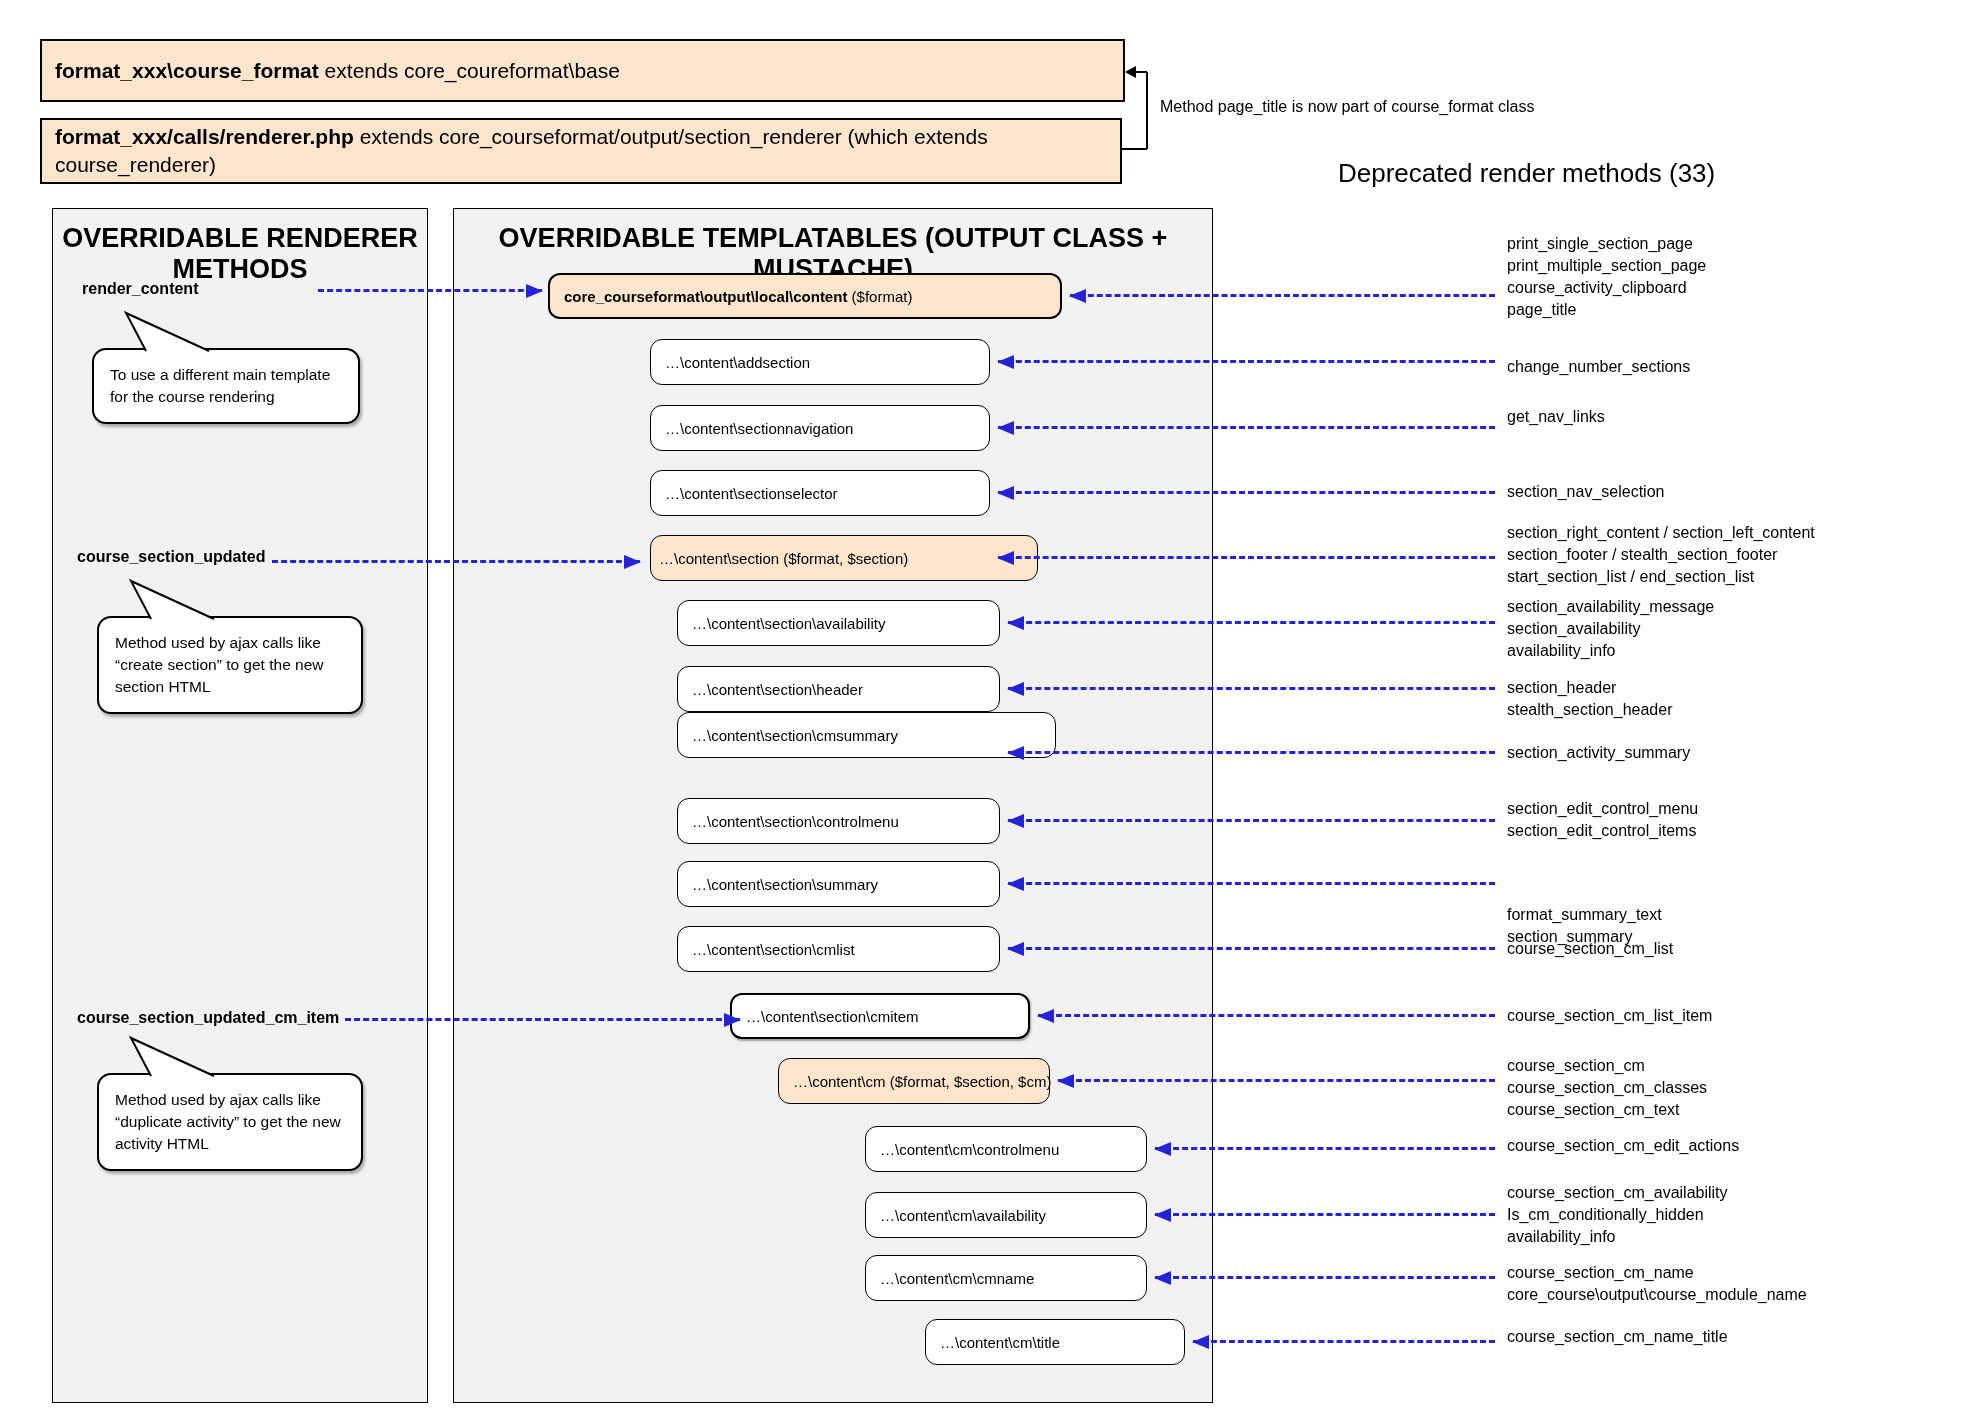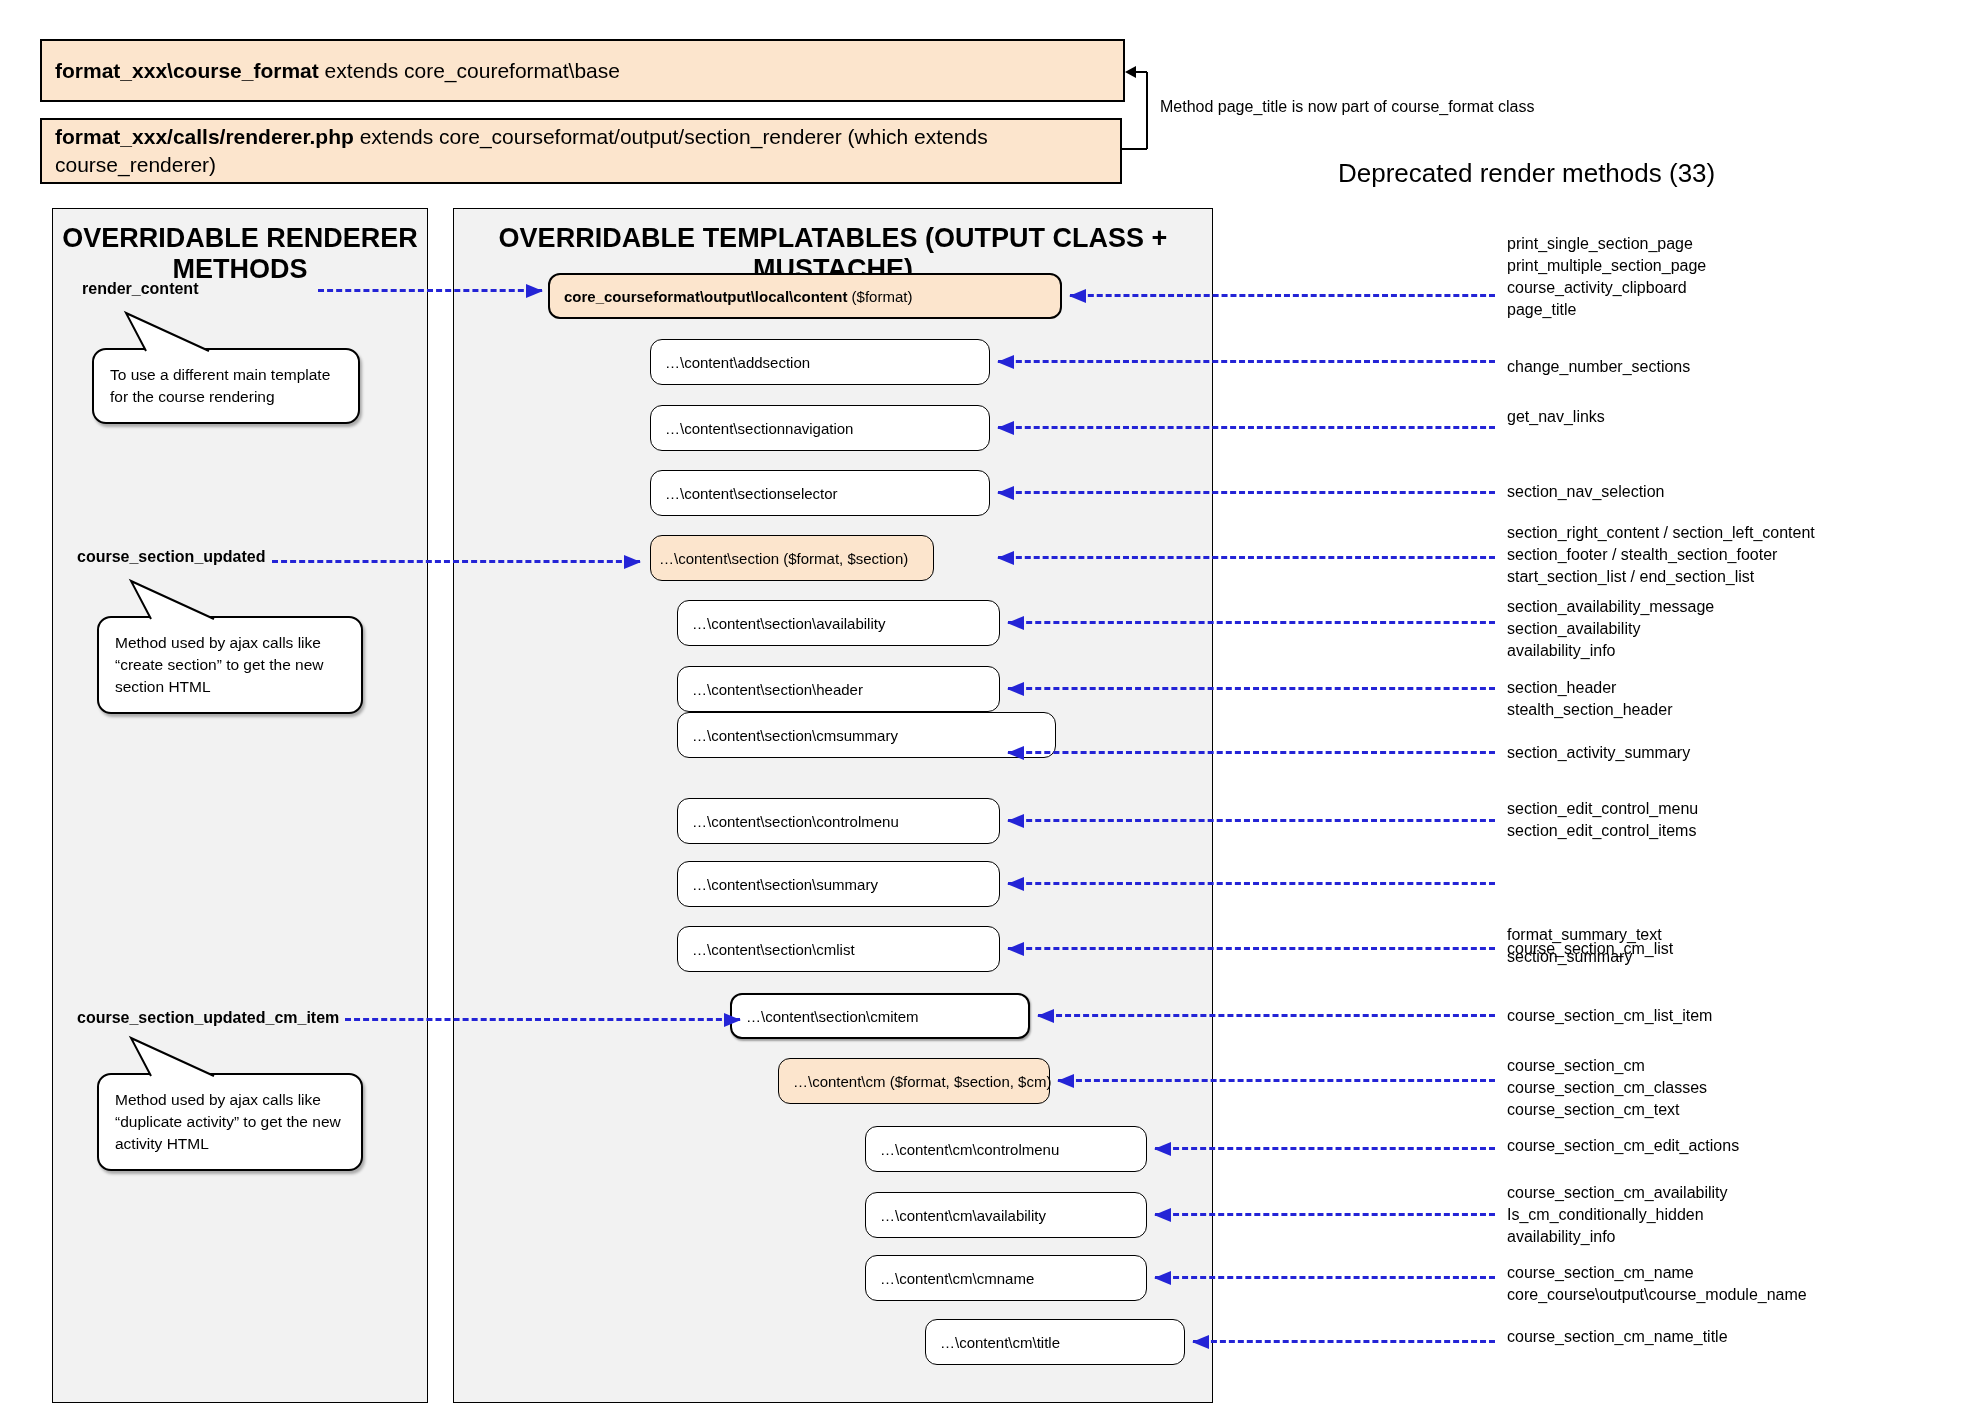--- a/index.html
+++ b/index.html
@@ -179,21 +179,21 @@
     </div>
   <div class="tbox" style="left:650px; top:405px; width:340px;">
       <span>…\content\sectionnavigation</span>
     </div>
   <div class="tbox" style="left:650px; top:339px; width:340px;">
       <span>…\content\addsection</span>
     </div>
   <div class="tbox" style="left:650px; top:470px; width:340px;">
       <span>…\content\sectionselector</span>
     </div>
-  <div class="tbox orange" style="left:650px; top:535px; width:284px;padding-left:8px;">
+  <div class="tbox orange" style="left:650px; top:535px; width:388px;padding-left:8px;">
       <span>…\content\section ($format, $section)</span>
     </div>
   <div class="tbox" style="left:677px; top:600px; width:323px;">
       <span>…\content\section\availability</span>
     </div>
   <div class="tbox" style="left:677px; top:666px; width:323px;">
       <span>…\content\section\header</span>
     </div>
   <div class="tbox" style="left:677px; top:712px; width:379px;">
       <span>…\content\section\cmsummary</span>
@@ -317,21 +317,21 @@
     <div>section_header</div>
     <div>stealth_section_header</div>
   </div>
   <div class="dep-group" style="top:742px;">
     <div>section_activity_summary</div>
   </div>
   <div class="dep-group" style="top:798px;">
     <div>section_edit_control_menu</div>
     <div>section_edit_control_items</div>
   </div>
-  <div class="dep-group" style="top:924px;">
+  <div class="dep-group" style="top:904px;">
     <div>format_summary_text</div>
     <div>section_summary</div>
   </div>
   <div class="dep-group" style="top:938px;">
     <div>course_section_cm_list</div>
   </div>
   <div class="dep-group" style="top:1005px;">
     <div>course_section_cm_list_item</div>
   </div>
   <div class="dep-group" style="top:1055px;">

